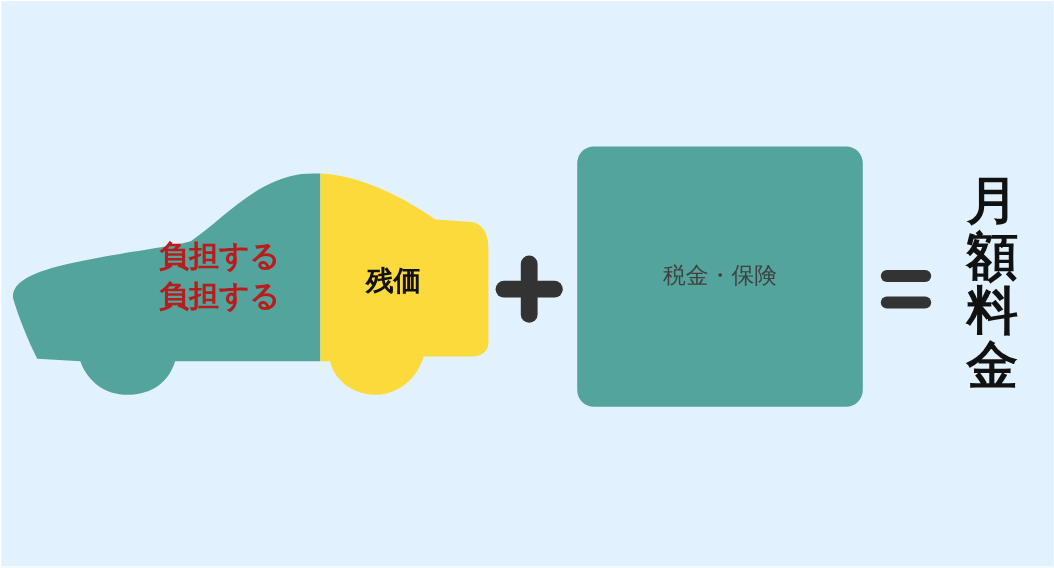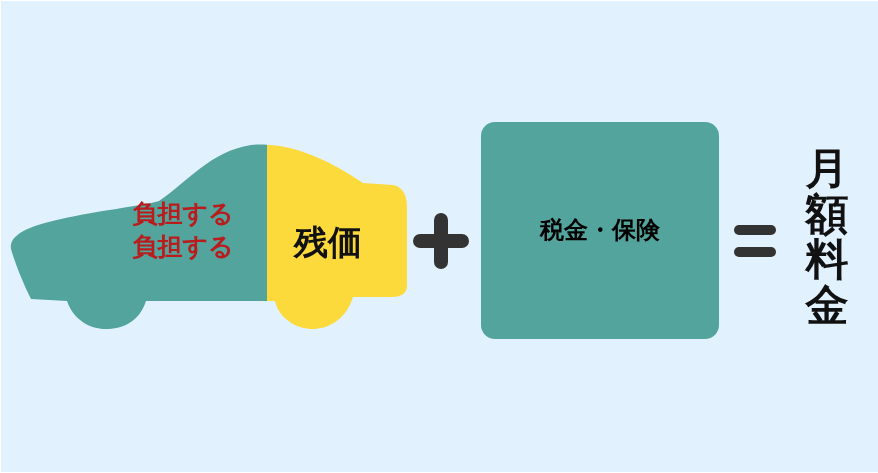--- a/index.html
+++ b/index.html
@@ -2,27 +2,27 @@
 <html><head>
 <meta charset="utf-8">
 <style>
   html, body { margin:0; padding:0; }
   body { width:878px; height:473px; background:#ffffff; position:relative; overflow:hidden;
          font-family:"DejaVu Sans", sans-serif; }
   .canvas { position:absolute; left:1px; top:1px; width:877px; height:471px; background:#e1f2fe; }
   .car { position:absolute; left:0; top:0; }
   .lbl { position:absolute; font-weight:bold; text-align:center; line-height:1.32; }
   .car-left-label { left:112px; top:196px; width:140px; color:#b91c1c; font-size:25px; }
-  .car-right-label { left:282px; top:219px; width:90px; color:#111111; font-size:34px; }
+  .car-right-label { left:282px; top:219px; width:90px; color:#111111; font-size:23px; }
   .plus { position:absolute; left:412px; top:212px; width:56px; height:56px; }
   .plus .h { position:absolute; left:0; top:21px; width:56px; height:14px; background:#333333; border-radius:7px; }
   .plus .v { position:absolute; left:21px; top:0; width:14px; height:56px; background:#333333; border-radius:7px; }
   .box { position:absolute; left:480px; top:121px; width:238px; height:217px; background:#53a49d;
          border-radius:14px; display:flex; flex-direction:column; justify-content:center; align-items:center; }
-  .box span { color:#000000; font-weight:bold; font-size:24px; line-height:1.42; white-space:nowrap; }
+  .box span { color:#404040; font-weight:normal; font-size:19px; line-height:1.42; white-space:nowrap; }
   .eq { position:absolute; left:733px; top:224px; width:42px; height:34px; }
   .eq .bar { position:absolute; left:0; width:42px; height:10px; background:#333333; border-radius:5px; }
   .result { position:absolute; left:798px; top:145px; width:56px; display:flex; flex-direction:column; align-items:center; }
   .result span { color:#111111; font-weight:bold; font-size:43px; line-height:1.06; }
 </style>
 </head>
 <body>
 
 <div class="canvas">
 

